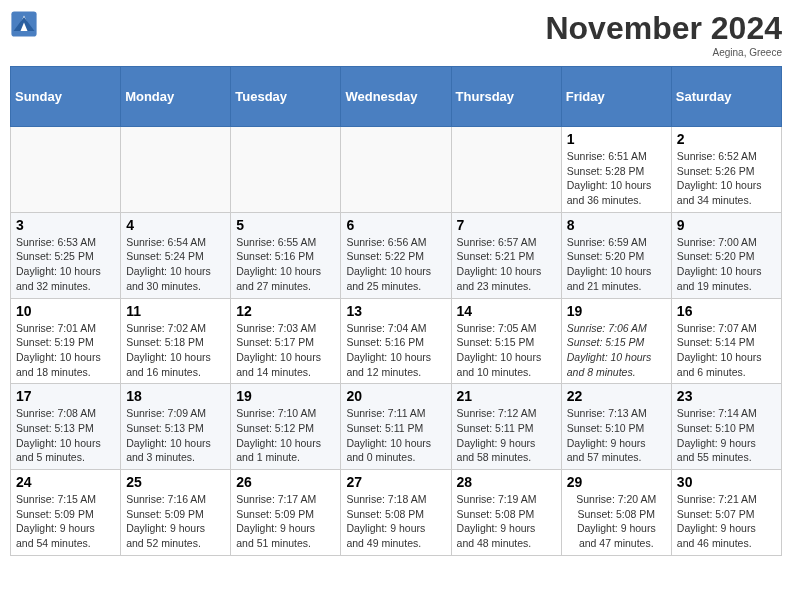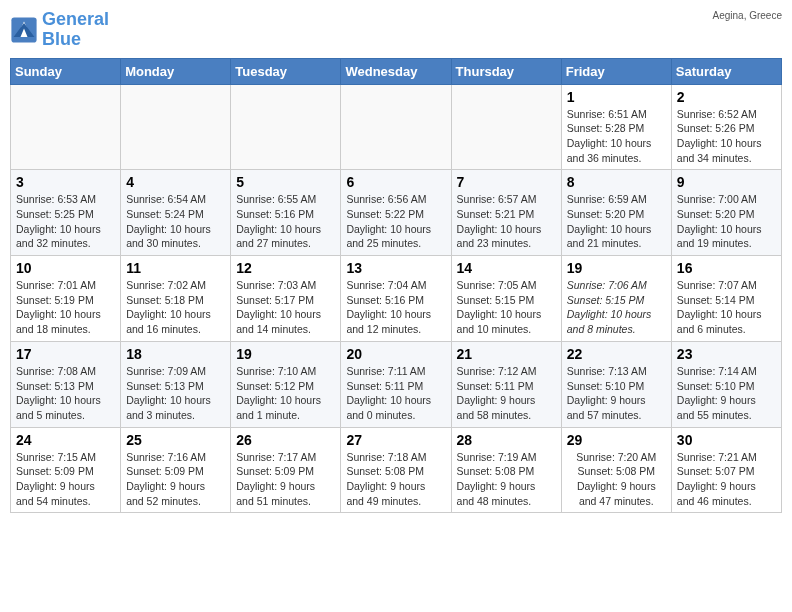--- a/index.html
+++ b/index.html
@@ -47,21 +47,21 @@
       color: #555;
     }
     table {
       width: 100%;
       border-collapse: collapse;
       table-layout: fixed;
     }
     thead th {
       background-color: #4a7fc1;
       color: #fff;
-      padding: 5px 4px;
+      padding: 22px 4px;
       font-size: 13px;
       font-weight: bold;
       text-align: left;
       border: 1px solid #3a6faf;
     }
     tbody td {
       border: 1px solid #ccc;
       vertical-align: top;
       padding: 4px 5px;
       font-size: 11px;
@@ -89,26 +89,23 @@
 </head>
 <body>
 
 <div class="header">
   <div class="logo">
     <svg class="logo-icon" viewBox="0 0 40 40" xmlns="http://www.w3.org/2000/svg">
       <rect x="2" y="2" width="36" height="36" rx="4" fill="#4a7fc1"></rect>
       <polygon points="10,30 20,8 30,30" fill="white"></polygon>
       <polygon points="20,10 35,30 25,30 20,18 15,30 5,30" fill="#2a5fa0"></polygon>
     </svg>
-    <div class="logo-text">
-      <div><span>General</span></div>
-      <div><span style="color:#4a90d9">Blue</span></div>
-    </div>
   </div>
   <div class="title-block">
+    <div class="month-title">November 2024</div>
     <div class="location">Aegina, Greece</div>
   </div>
 </div>
 
 <table>
   <thead>
     <tr id="weekday-header">
         <th>Sunday</th>
         <th>Monday</th>
         <th>Tuesday</th>

